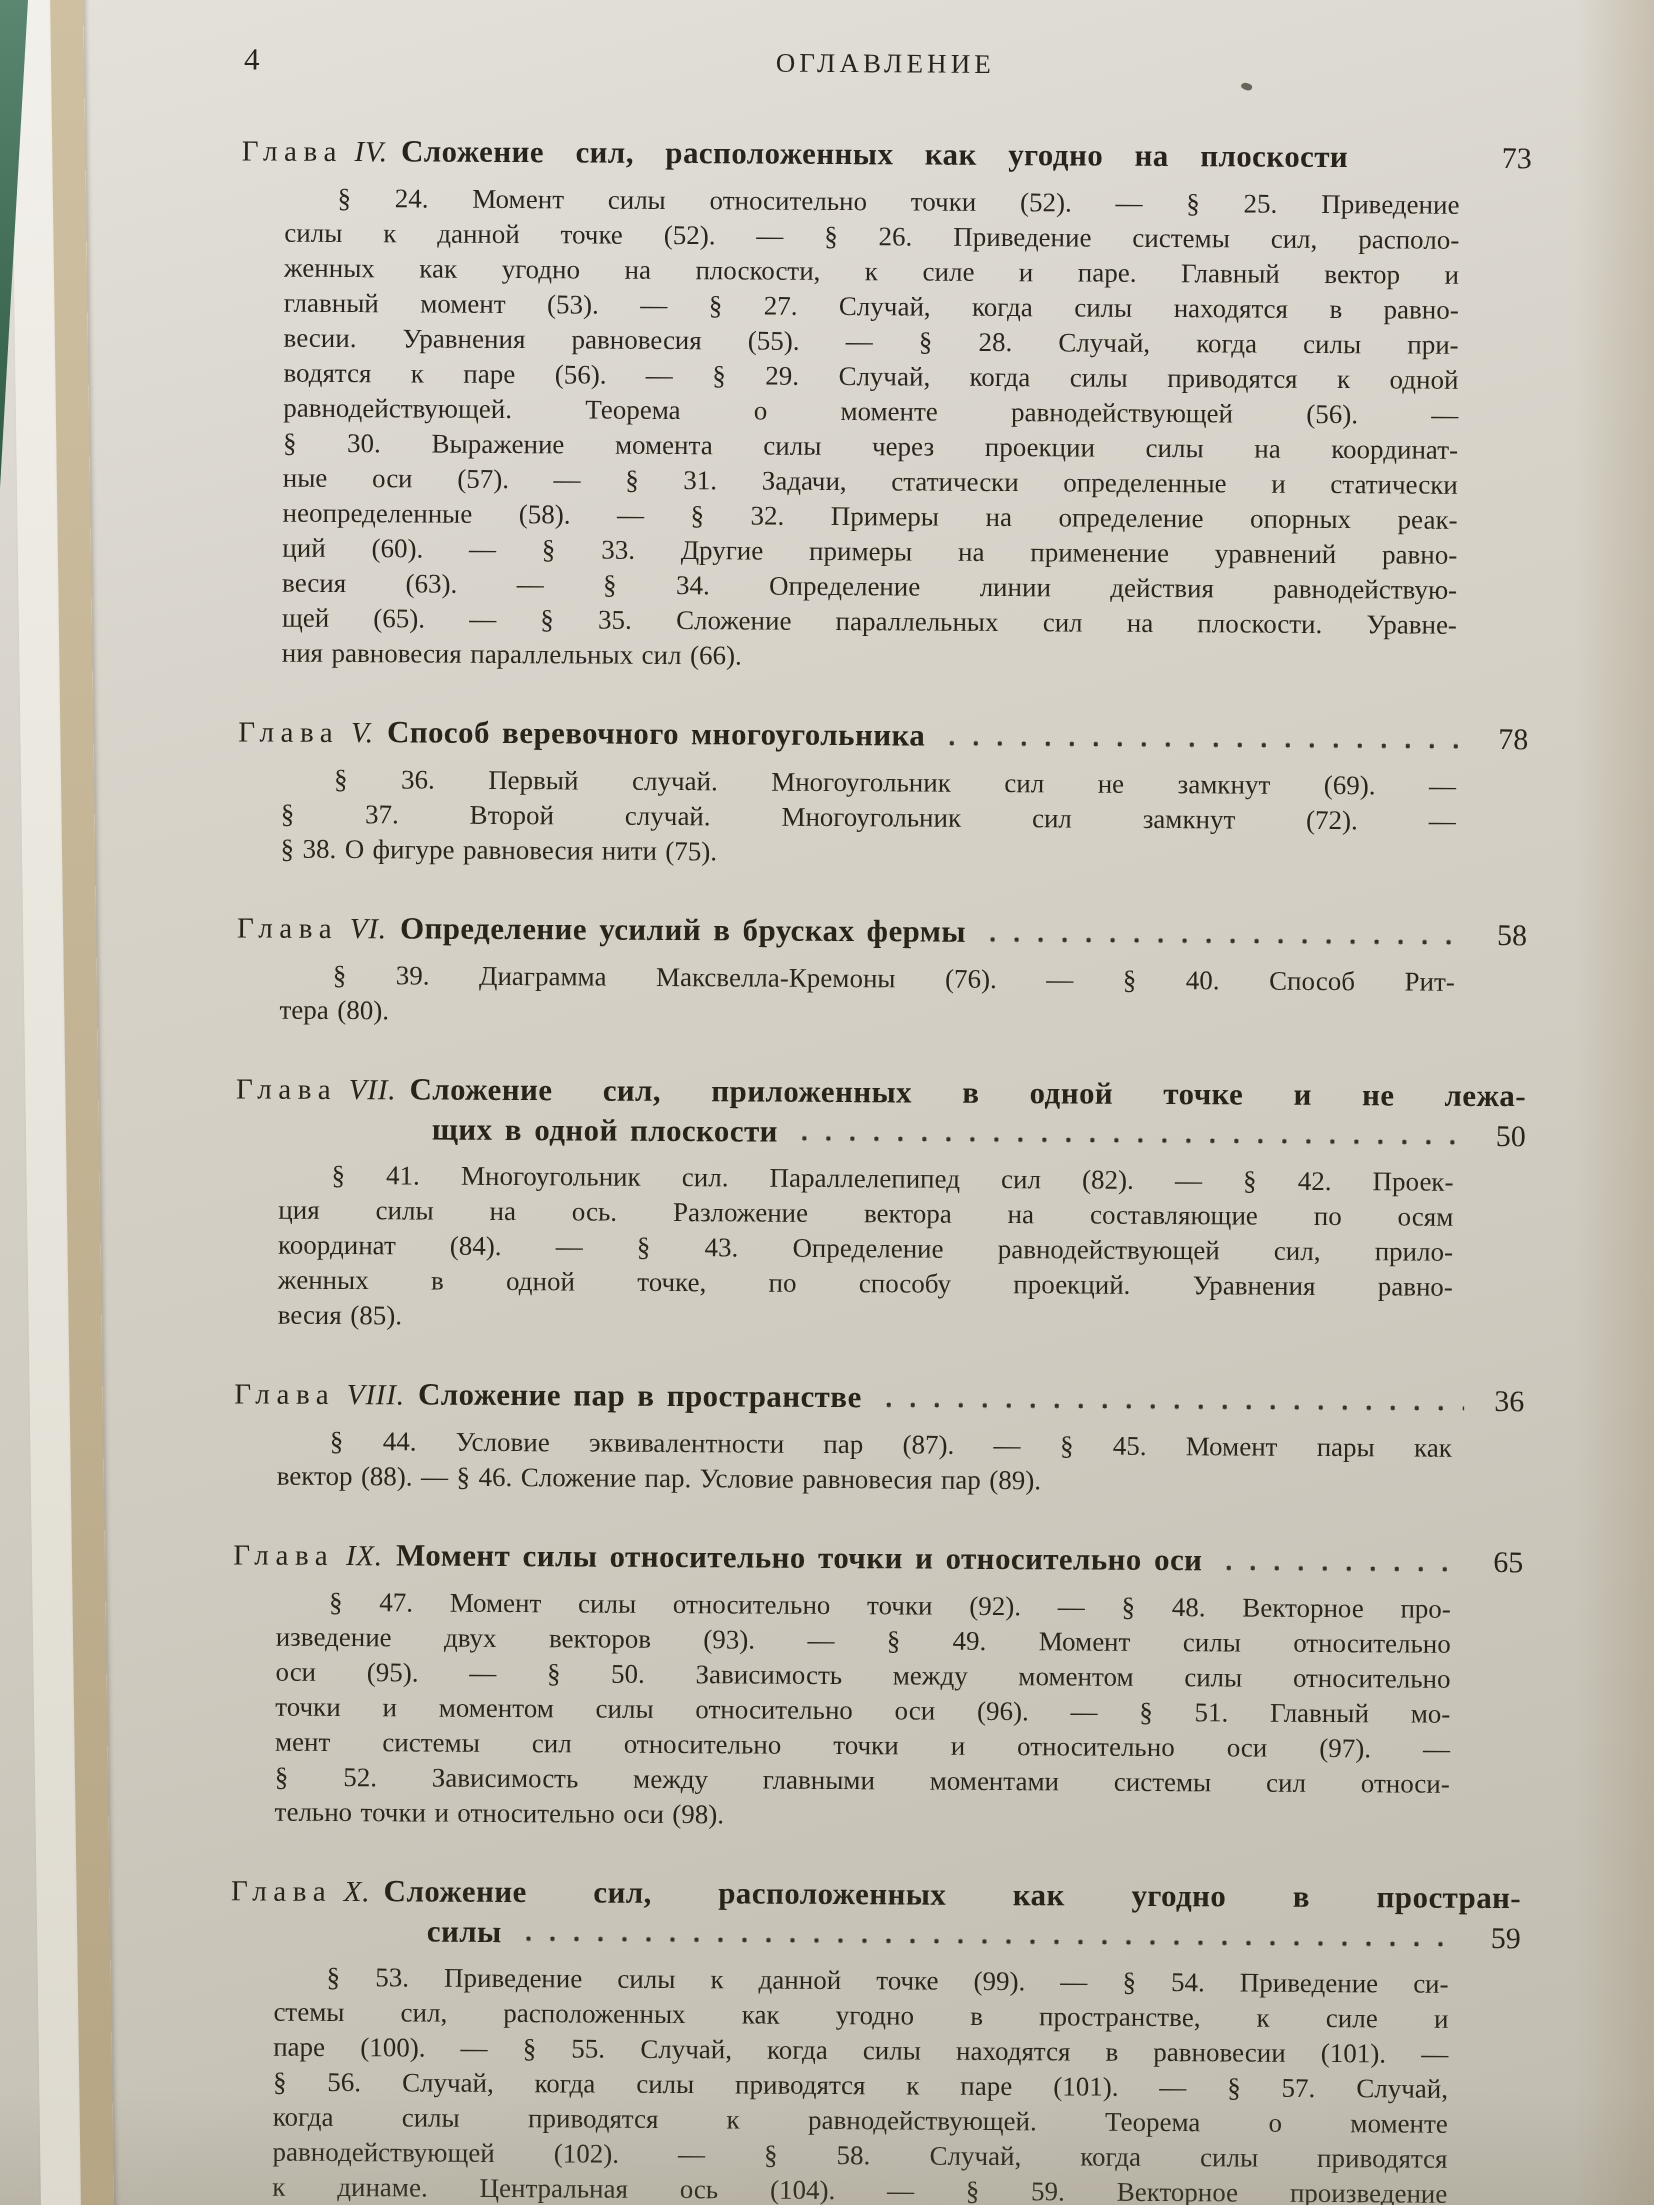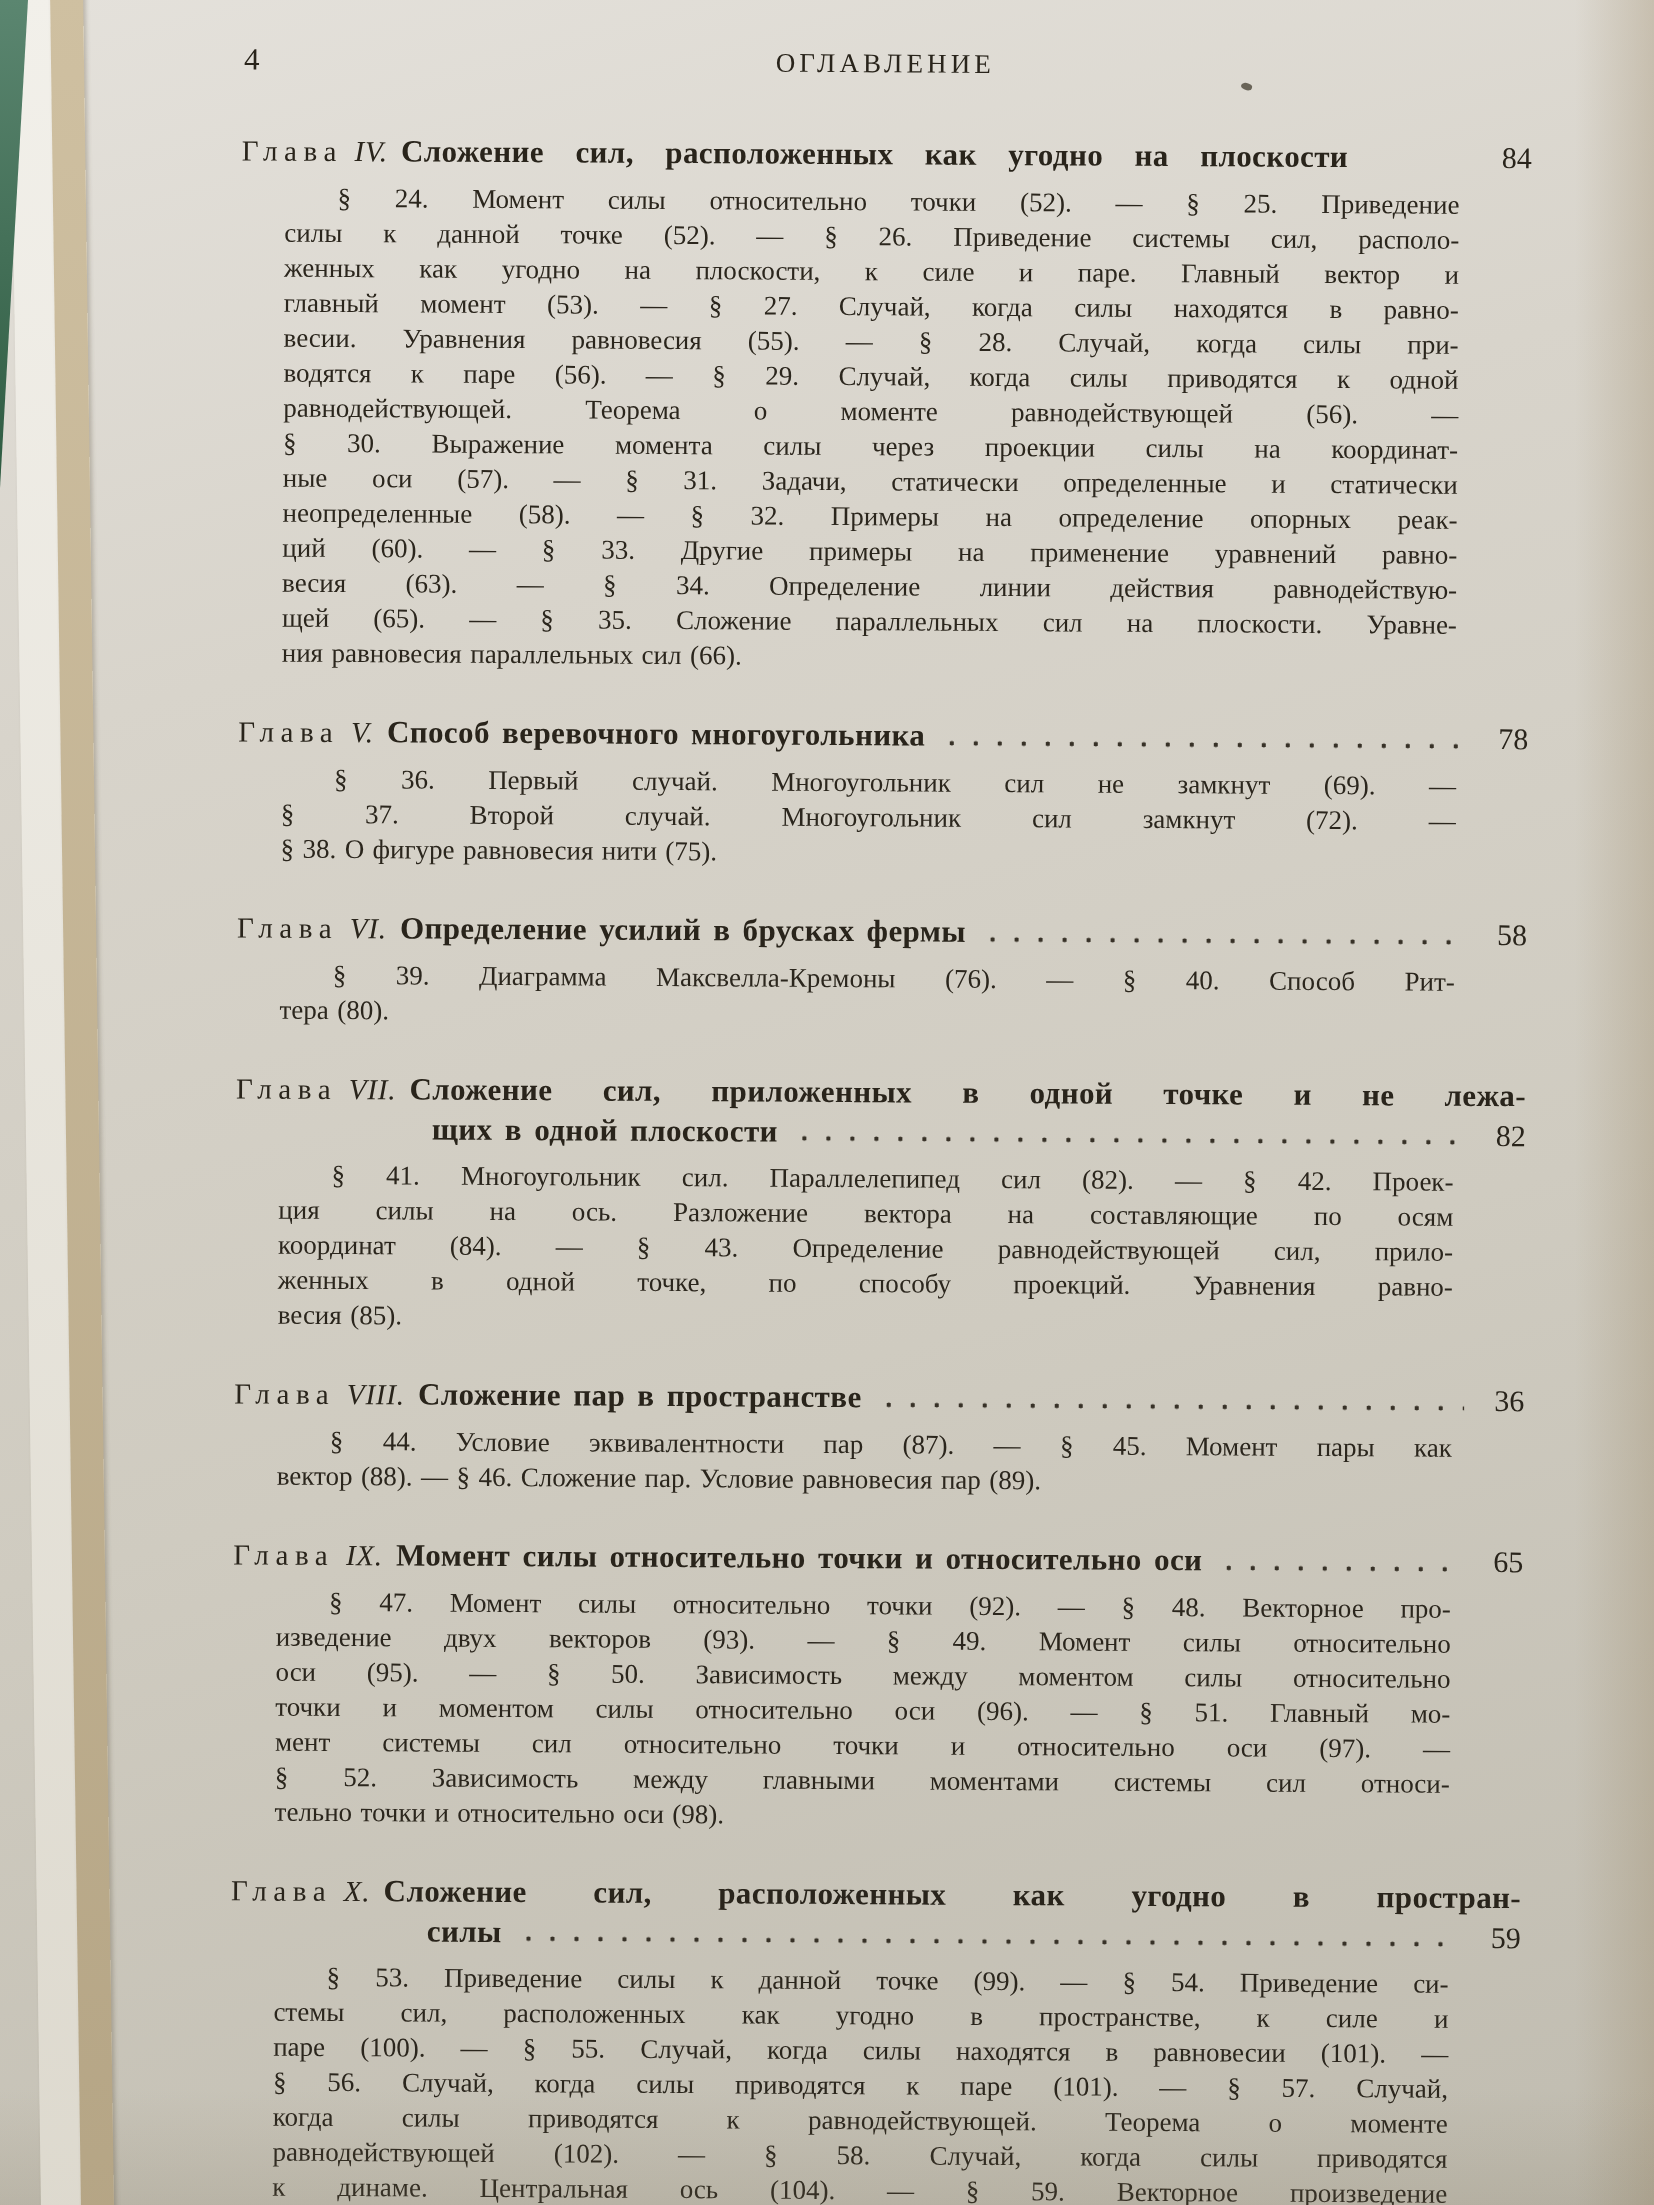--- a/index.html
+++ b/index.html
@@ -63,21 +63,21 @@
       <span class="num">4</span>
       <span class="rtitle">ОГЛАВЛЕНИЕ</span>
     </div>
     <div id="toc">
         <div class="chapter">
           <div class="ch-head">
             <div class="ch-line">
               <span class="ch-label"><span class="ch-label-word">Глава</span><span class="ch-numeral">IV.</span></span>
               <span class="ch-title fill">Сложение сил, расположенных как угодно на плоскости</span>
               <span class="leader"></span>
-              <span class="pg">84</span>
+              <span class="pg">73</span>
             </div>
           </div>
           <div class="ch-body">
             <div class="body-line indent">§ 24. Момент силы относительно точки (52). — § 25. Приведение</div>
             <div class="body-line">силы к данной точке (52). — § 26. Приведение системы сил, располо-</div>
             <div class="body-line">женных как угодно на плоскости, к силе и паре. Главный вектор и</div>
             <div class="body-line">главный момент (53). — § 27. Случай, когда силы находятся в равно-</div>
             <div class="body-line">весии. Уравнения равновесия (55). — § 28. Случай, когда силы при-</div>
             <div class="body-line">водятся к паре (56). — § 29. Случай, когда силы приводятся к одной</div>
             <div class="body-line">равнодействующей. Теорема о моменте равнодействующей (56). —</div>
@@ -121,21 +121,21 @@
         </div>
         <div class="chapter">
           <div class="ch-head">
             <div class="ch-line">
               <span class="ch-label"><span class="ch-label-word">Глава</span><span class="ch-numeral">VII.</span></span>
               <span class="ch-title fill">Сложение сил, приложенных в одной точке и не лежа-</span>
             </div>
             <div class="ch-line cont">
               <span class="ch-title">щих в одной плоскости</span>
               <span class="leader dots"></span>
-              <span class="pg">82</span>
+              <span class="pg">50</span>
             </div>
           </div>
           <div class="ch-body">
             <div class="body-line indent">§ 41. Многоугольник сил. Параллелепипед сил (82). — § 42. Проек-</div>
             <div class="body-line">ция силы на ось. Разложение вектора на составляющие по осям</div>
             <div class="body-line">координат (84). — § 43. Определение равнодействующей сил, прило-</div>
             <div class="body-line">женных в одной точке, по способу проекций. Уравнения равно-</div>
             <div class="body-line endp">весия (85).</div>
           </div>
         </div>

